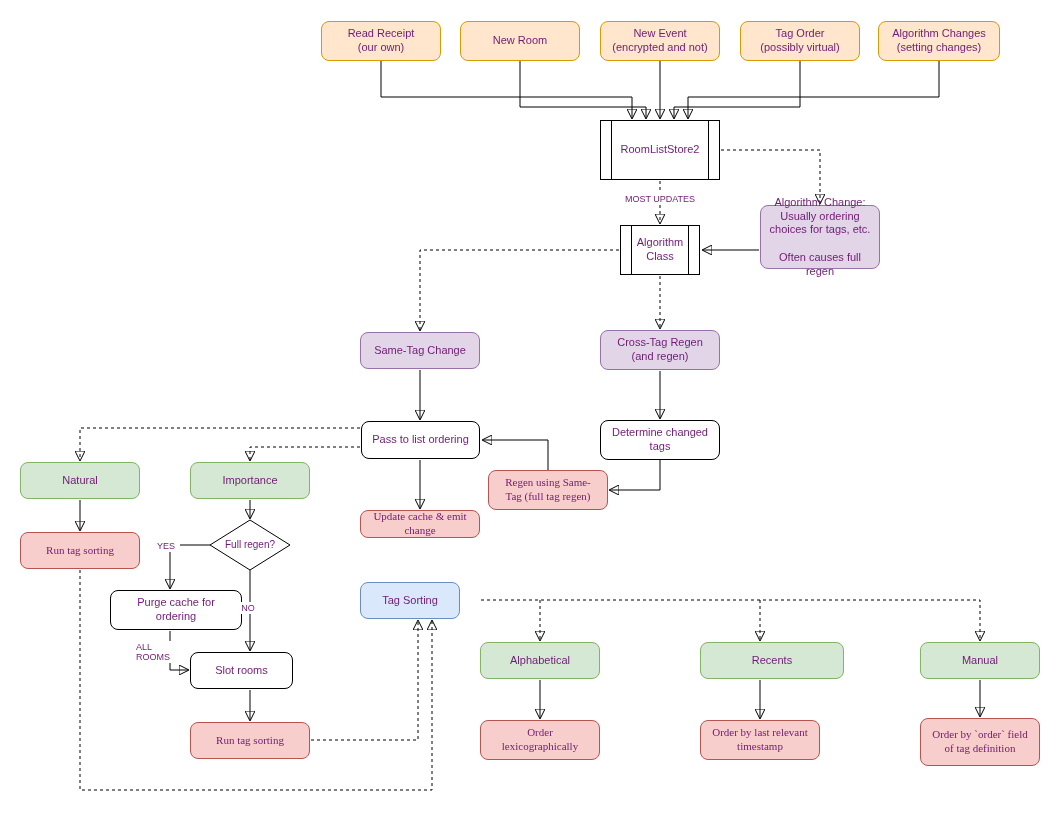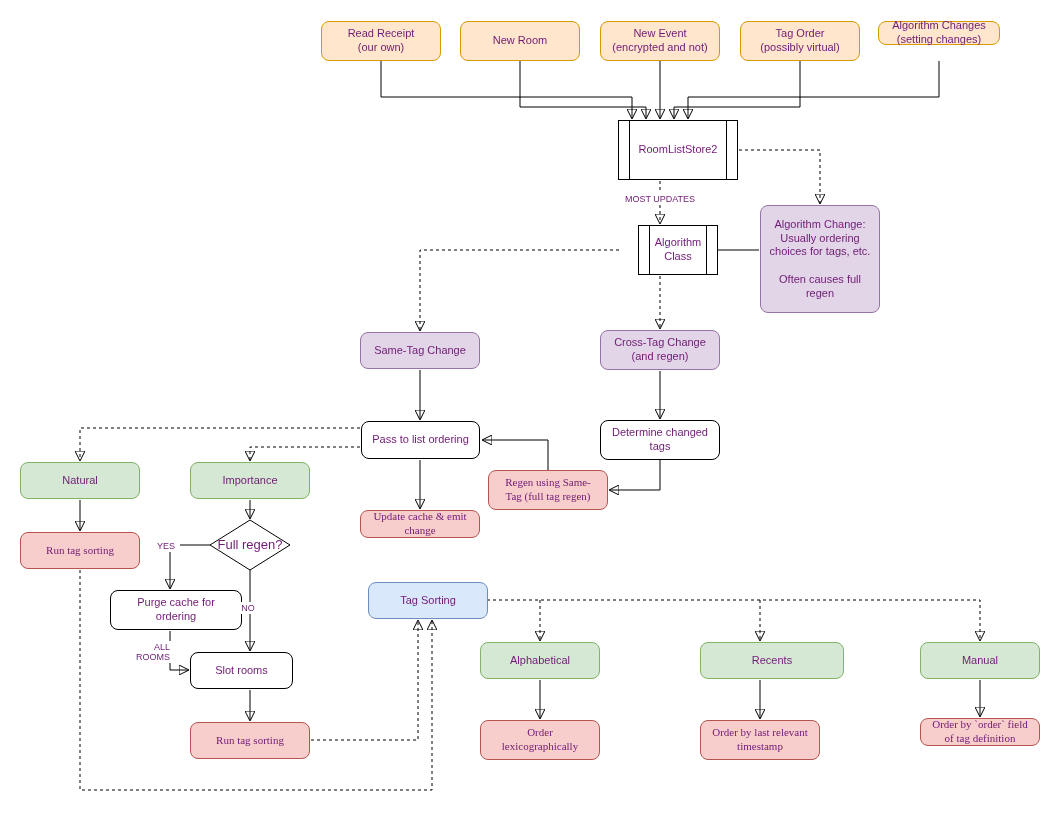--- a/index.html
+++ b/index.html
@@ -16,28 +16,28 @@
     text-align:center;font-size:11px;line-height:1.25;box-sizing:border-box;padding:2px;
     background:#ffffff;border:1px solid #000;
   }
   .node .lbl{white-space:pre-line;}
   .rounded{border-radius:8px;}
   .orange{background:var(--orange_fill,#ffe6cc);border-color:var(--orange_stroke,#d79b00);}
   .purple{background:var(--purple_fill,#e1d5e7);border-color:var(--purple_stroke,#9673a6);}
   .green{background:var(--green_fill,#d5e8d4);border-color:var(--green_stroke,#82b366);align-items:center;}
   .red{background:var(--red_fill,#f8cecc);border-color:var(--red_stroke,#b85450);font-family:Liberation Serif, serif;}
   .blue{background:var(--blue_fill,#dae8fc);border-color:var(--blue_stroke,#6c8ebf);}
-  .process{border-radius:0;margin-left:18px;}
+  .process{border-radius:0;}
   .pbar{position:absolute;top:0;bottom:0;width:0;border-left:1px solid #000;}
   .pbar.l{left:10px;}
   .pbar.r{right:10px;}
-  .diamond-label{background:transparent;border:none;font-size:13px;padding:0;align-items:center;}
+  .diamond-label{background:transparent;border:none;font-size:10px;padding:0;align-items:center;}
   .elabel{
     position:absolute;display:flex;align-items:center;justify-content:center;
-    background:#ffffff;font-size:9px;line-height:1.15;text-align:right;white-space:pre-line;
+    background:#ffffff;font-size:9px;line-height:1.15;text-align:left;white-space:pre-line;
   }
 </style>
 </head>
 <body>
 
 <div id="canvas">
 
   <svg id="edges" width="1061" height="819" viewBox="0 0 1061 819">
     <defs>
       <marker id="arr" viewBox="0 0 10 10" refX="9" refY="5" markerWidth="10" markerHeight="10" orient="auto">
@@ -89,50 +89,50 @@
       <span class="lbl">New Room</span>
     </div>
   <div class="node rounded orange" style="left:600px;top:21px;width:120px;height:40px">
       <span class="lbl">New Event
 (encrypted and not)</span>
     </div>
   <div class="node rounded orange" style="left:740px;top:21px;width:120px;height:40px">
       <span class="lbl">Tag Order
 (possibly virtual)</span>
     </div>
-  <div class="node rounded orange" style="left:878px;top:21px;width:122px;height:24px">
+  <div class="node rounded orange" style="left:878px;top:21px;width:122px;height:40px">
       <span class="lbl">Algorithm Changes
 (setting changes)</span>
     </div>
 
   <div class="node process" style="left:600px;top:120px;width:120px;height:60px">
     <span class="pbar l"></span>
     <span class="pbar r"></span>
     <span class="lbl">RoomListStore2</span>
   </div>
   <div class="node process" style="left:620px;top:225px;width:80px;height:50px">
     <span class="pbar l"></span>
     <span class="pbar r"></span>
     <span class="lbl">Algorithm
 Class</span>
   </div>
-  <div class="node rounded purple" style="left:760px;top:205px;width:120px;height:108px">
+  <div class="node rounded purple" style="left:760px;top:205px;width:120px;height:64px">
       <span class="lbl">Algorithm Change:
 Usually ordering
 choices for tags, etc.
 
 Often causes full
 regen</span>
     </div>
 
   <div class="node rounded purple" style="left:360px;top:332px;width:120px;height:37px">
       <span class="lbl">Same-Tag Change</span>
     </div>
   <div class="node rounded purple" style="left:600px;top:330px;width:120px;height:40px">
-      <span class="lbl">Cross-Tag Change
+      <span class="lbl">Cross-Tag Regen
 (and regen)</span>
     </div>
 
   <div class="node rounded" style="left:361px;top:421px;width:119px;height:38px">
       <span class="lbl">Pass to list ordering</span>
     </div>
   <div class="node rounded" style="left:600px;top:420px;width:120px;height:40px">
       <span class="lbl">Determine changed
 tags</span>
     </div>
@@ -163,21 +163,21 @@
       <span class="lbl">Purge cache for
 ordering</span>
     </div>
   <div class="node rounded" style="left:190px;top:652px;width:103px;height:37px">
       <span class="lbl">Slot rooms</span>
     </div>
   <div class="node rounded red" style="left:190px;top:722px;width:120px;height:37px">
       <span class="lbl">Run tag sorting</span>
     </div>
 
-  <div class="node rounded blue" style="left:368px;top:582px;width:120px;height:37px">
+  <div class="node rounded blue" style="left:360px;top:582px;width:100px;height:37px">
       <span class="lbl">Tag Sorting</span>
     </div>
 
   <div class="node rounded green" style="left:480px;top:642px;width:120px;height:37px">
       <span class="lbl">Alphabetical</span>
     </div>
   <div class="node rounded green" style="left:700px;top:642px;width:144px;height:37px">
       <span class="lbl">Recents</span>
     </div>
   <div class="node rounded red" style="left:480px;top:720px;width:120px;height:40px">
@@ -185,21 +185,21 @@
 lexicographically</span>
     </div>
 
   <div class="node rounded green" style="left:920px;top:642px;width:120px;height:37px">
       <span class="lbl">Manual</span>
     </div>
   <div class="node rounded red" style="left:700px;top:720px;width:120px;height:40px">
       <span class="lbl">Order by last relevant
 timestamp</span>
     </div>
-  <div class="node rounded red" style="left:920px;top:718px;width:120px;height:28px">
+  <div class="node rounded red" style="left:920px;top:718px;width:120px;height:48px">
       <span class="lbl">Order by `order` field
 of tag definition</span>
     </div>
 
   <div class="elabel" style="left:618px;top:193px;width:84px;height:12px">MOST UPDATES</div>
   <div class="elabel" style="left:152px;top:540px;width:28px;height:12px">YES</div>
   <div class="elabel" style="left:236px;top:602px;width:24px;height:12px">NO</div>
   <div class="elabel" style="left:134px;top:641px;width:38px;height:22px">ALL
 ROOMS</div>
 

